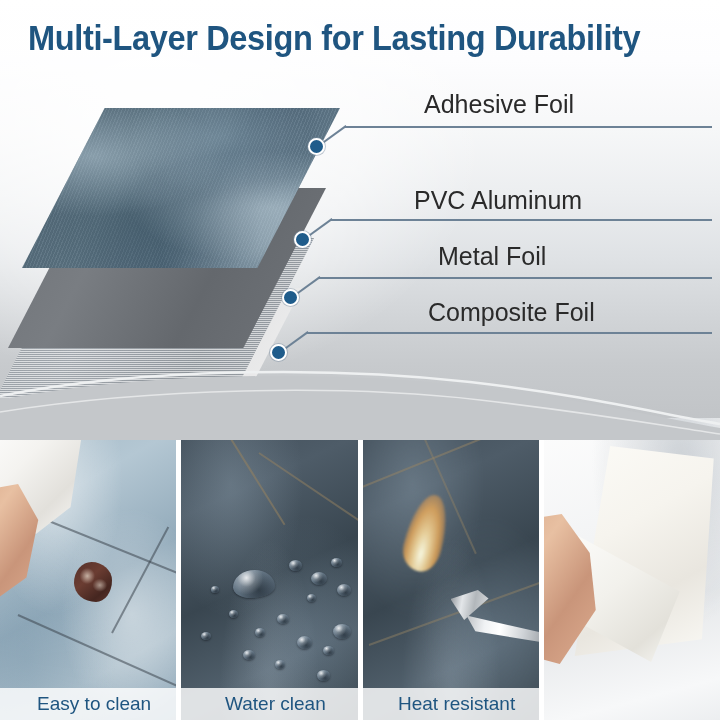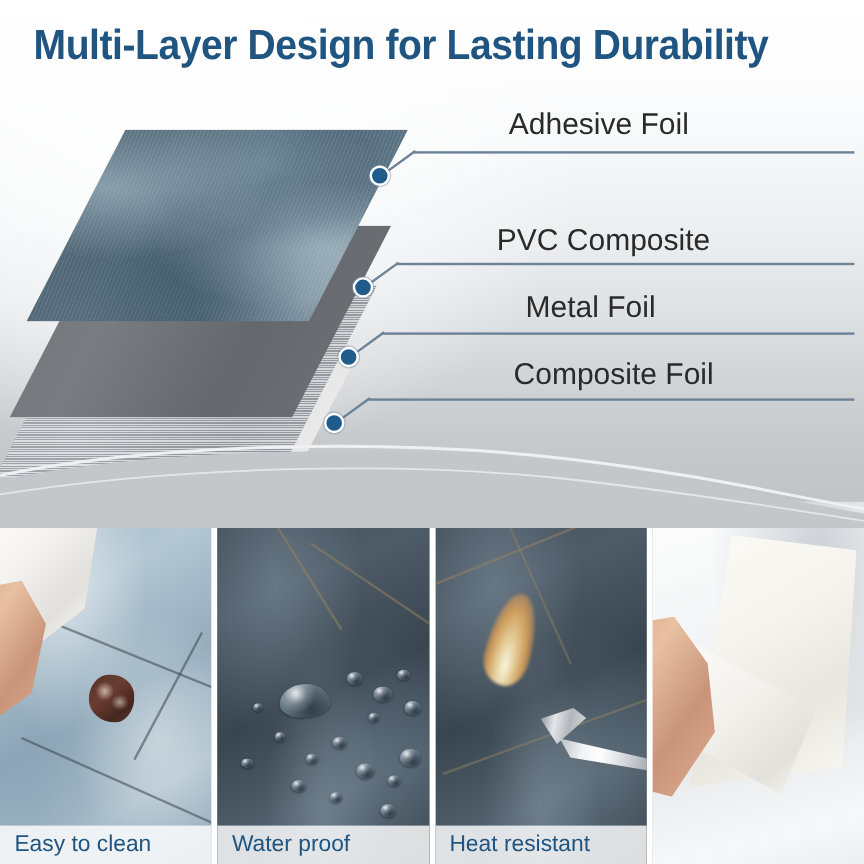--- a/index.html
+++ b/index.html
@@ -163,20 +163,21 @@
   .photo-art { position:absolute; inset:0; }
 
   .caption-band {
     position:absolute;
     left:0; right:0; bottom:0;
     height:32px;
     background:rgba(255,255,255,0.82);
     display:flex;
     align-items:center;
     padding-left:12px;
+    justify-content:center;
   }
   .caption-text {
     font-size:19px;
     color:#1f5580;
     white-space:nowrap;
     font-family:"Liberation Sans", sans-serif;
   }
 
   
   .tile-light {
@@ -291,21 +292,21 @@
       </div>
     </div>
 
     <div class="callouts">
 
       <div class="callout-label" style="left:424px; top:90px;">Adhesive Foil</div>
       <div class="callout-diag" style="left:317px; top:146px; width:36px; transform:rotate(-36deg);"></div>
       <div class="callout-line" style="left:344px; top:126px; width:368px;"></div>
       <div class="callout-dot" style="left:308px; top:138px;"></div>
 
-      <div class="callout-label" style="left:414px; top:186px;">PVC Composite</div>
+      <div class="callout-label" style="left:414px; top:186px;">PVC Aluminum</div>
       <div class="callout-diag" style="left:303px; top:239px; width:36px; transform:rotate(-36deg);"></div>
       <div class="callout-line" style="left:330px; top:219px; width:382px;"></div>
       <div class="callout-dot" style="left:294px; top:231px;"></div>
 
       <div class="callout-label" style="left:438px; top:242px;">Metal Foil</div>
       <div class="callout-diag" style="left:291px; top:297px; width:36px; transform:rotate(-36deg);"></div>
       <div class="callout-line" style="left:318px; top:277px; width:394px;"></div>
       <div class="callout-dot" style="left:282px; top:289px;"></div>
 
       <div class="callout-label" style="left:428px; top:298px;">Composite Foil</div>
@@ -356,21 +357,21 @@
         <div class="droplet" style="left:142px; top:228px; width:11px; height:9px;"></div>
         <div class="droplet" style="left:152px; top:206px; width:18px; height:15px;"></div>
         <div class="droplet" style="left:48px;  top:192px; width:9px;  height:8px;"></div>
         <div class="droplet" style="left:62px;  top:232px; width:12px; height:10px;"></div>
         <div class="droplet" style="left:94px;  top:242px; width:10px; height:9px;"></div>
         <div class="droplet" style="left:136px; top:252px; width:13px; height:11px;"></div>
         <div class="droplet" style="left:30px;  top:168px; width:8px;  height:7px;"></div>
         <div class="droplet" style="left:20px;  top:214px; width:10px; height:8px;"></div>
       </div>
       <div class="caption-band">
-        <span class="caption-text">Water proof</span>
+        <span class="caption-text">Water clean</span>
       </div>
     </div>
 
     <div class="photo">
       <div class="photo-art tile-dark">
         <div class="tile-grout" style="left:-6px; top:70px; width:210px; transform:rotate(-22deg); background:rgba(150,132,100,0.5);"></div>
         <div class="tile-grout" style="left:6px; top:226px; width:200px; transform:rotate(-20deg); background:rgba(150,132,100,0.45);"></div>
         <div class="tile-grout" style="left:60px; top:16px; width:130px; transform:rotate(66deg); background:rgba(150,132,100,0.4);"></div>
 
         <div class="flame" style="left:44px; top:76px; width:38px; height:78px;"></div>

